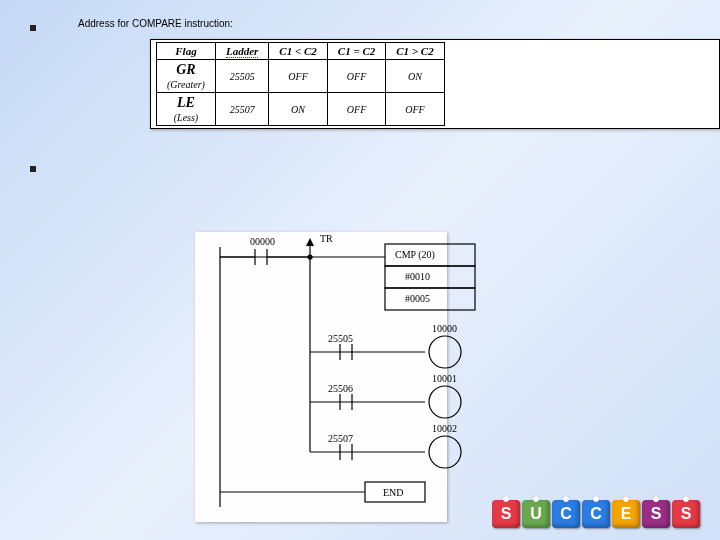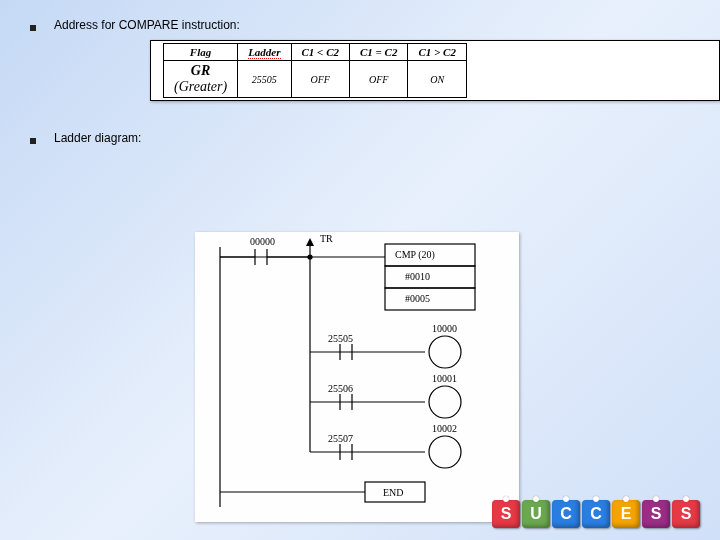--- a/index.html
+++ b/index.html
@@ -7,32 +7,32 @@
     width: 720px; height: 540px;
     background: linear-gradient(135deg, #c5d9f5 0%, #e8f0fc 50%, #d0e0f8 100%);
     font-family: Arial, sans-serif;
     font-size: 14px;
     color: #000;
     position: relative;
     overflow: hidden;
   }
   .bullet-line { display: flex; align-items: flex-start; }
   .bullet { width: 6px; height: 6px; background: #222; border-radius: 0; margin: 7px 18px 0 30px; flex-shrink:0;}
-  .bl-text { font-size: 12px; }
+  .bl-text { font-size: 10px; margin-left: 24px; }
   
-  .tbl-wrap { margin: 8px 0 0 150px; background:#fff; padding:2px 12px; box-shadow:1px 1px 3px rgba(0,0,0,0.3); border:1px solid #000;}
+  .tbl-wrap { margin: 8px 0 0 150px; background:#fff; padding:2px 5px; box-shadow:1px 1px 3px rgba(0,0,0,0.3); border:1px solid #000;}
   table.flags { border-collapse: collapse; font-family: "Times New Roman", serif; font-size:11px;}
   table.flags th, table.flags td { border: 1px solid #000; padding: 2px 10px; text-align:center; }
   table.flags th { font-weight:bold; font-style:italic; }
   .dotunder { border-bottom:1px dotted red; }
   .fcell { font-weight:bold; font-style:italic; font-size:14px;}
-  .fsub { font-style:italic; font-size:14px;}
+  .fsub { font-style:italic; font-size:10px;}
   .valcell{ font-style:italic; font-size:10px;}
   
-  .ladder-wrap { position:absolute; left:195px; top:232px; width:324px; height:290px; background:#fefefe; box-shadow:1px 1px 3px rgba(0,0,0,0.3);}
+  .ladder-wrap { position:absolute; left:195px; top:232px; width:252px; height:290px; background:#fefefe; box-shadow:1px 1px 3px rgba(0,0,0,0.3);}
   .ladder-wrap svg { display:block;}
   .lbl { font: 10px "Times New Roman", serif; }
   
   .success { position:absolute; right:20px; bottom:12px; display:flex; gap:2px;}
   .blk { width:28px; height:28px; border-radius:4px; display:flex; align-items:center; justify-content:center; color:#fff; font-weight:bold; font-size:16px; box-shadow: inset -2px -2px 4px rgba(0,0,0,0.3), 1px 1px 2px rgba(0,0,0,0.4); position:relative;}
   .blk::before{content:""; position:absolute; top:-4px; left:50%; width:6px; height:6px; background:#fff; border-radius:50%; transform:translateX(-50%); box-shadow:0 0 1px rgba(0,0,0,0.5);}
   .b1{background:#e63946;} .b2{background:#6aa84f;} .b3{background:#2a7de1;} .b4{background:#2a7de1;} .b5{background:#f4a300;} .b6{background:#9b2d86;} .b7{background:#e63946;}
 </style>
 </head>
 <body>
@@ -54,29 +54,35 @@
       <th>C1 = C2</th>
       <th>C1 &gt; C2</th>
     </tr>
     <tr>
       <td><span class="fcell">GR</span><br><span class="fsub">(Greater)</span></td>
       <td class="valcell">25505</td>
       <td class="valcell">OFF</td>
       <td class="valcell">OFF</td>
       <td class="valcell">ON</td>
     </tr>
+    <tr>
+      <td><span class="fcell">LE</span><br><span class="fsub">(Less)</span></td>
+      <td class="valcell">25507</td>
+      <td class="valcell">ON</td>
+      <td class="valcell">OFF</td>
+      <td class="valcell">OFF</td>
+    </tr>
   </tbody>
     </table>
 </div>
 
 <div style="height:30px"></div>
 
 <div class="bullet-line">
   <div class="bullet"></div>
-  <div class="bl-text">Ladder diagram:</div>
 </div>
 
 <div class="ladder-wrap">
 <svg width="300" height="290" viewBox="0 0 300 290">
   <g stroke="#000" stroke-width="1.2" fill="none">
 
     <line x1="25" y1="15" x2="25" y2="275"></line>
 
     <line x1="25" y1="25" x2="190" y2="25"></line>
 

